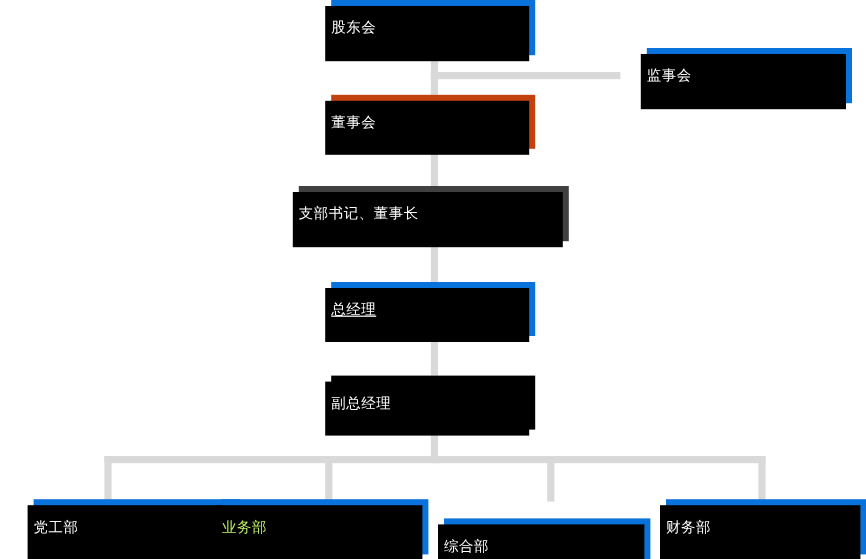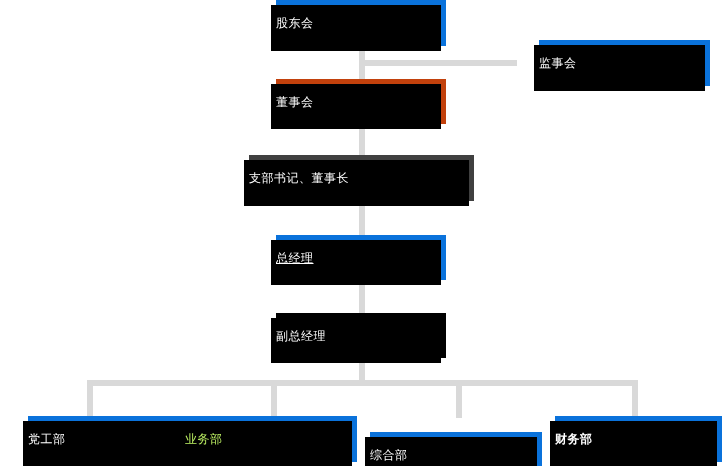--- a/index.html
+++ b/index.html
@@ -95,17 +95,17 @@
       </div>
       <div class="node" style="left: 0px; top: 416px; width: 172px; height: 46px; background: rgb(10, 114, 219); color: rgb(255, 255, 255); margin-left: 28px;">
         <span class="node-label">党工部</span>
       </div>
       <div class="node" style="left: 185px; top: 416px; width: 172px; height: 46px; background: rgb(10, 114, 219); color: #bef264;">
         <span class="node-label">业务部</span>
       </div>
       <div class="node" style="left: 370px; top: 416px; width: 172px; height: 46px; background: rgb(10, 114, 219); color: rgb(255, 255, 255); margin-top: 16px;">
         <span class="node-label">综合部</span>
       </div>
-      <div class="node" style="left: 555px; top: 416px; width: 167px; height: 46px; background: rgb(10, 114, 219); color: rgb(255, 255, 255); font-weight: bold;">
+      <div class="node" style="left: 555px; top: 416px; width: 167px; height: 46px; background: rgb(10, 114, 219); color: rgb(255, 255, 255);">
         <span class="node-label">财务部</span>
       </div>
     </div>
 </div>
 
 </body></html>

